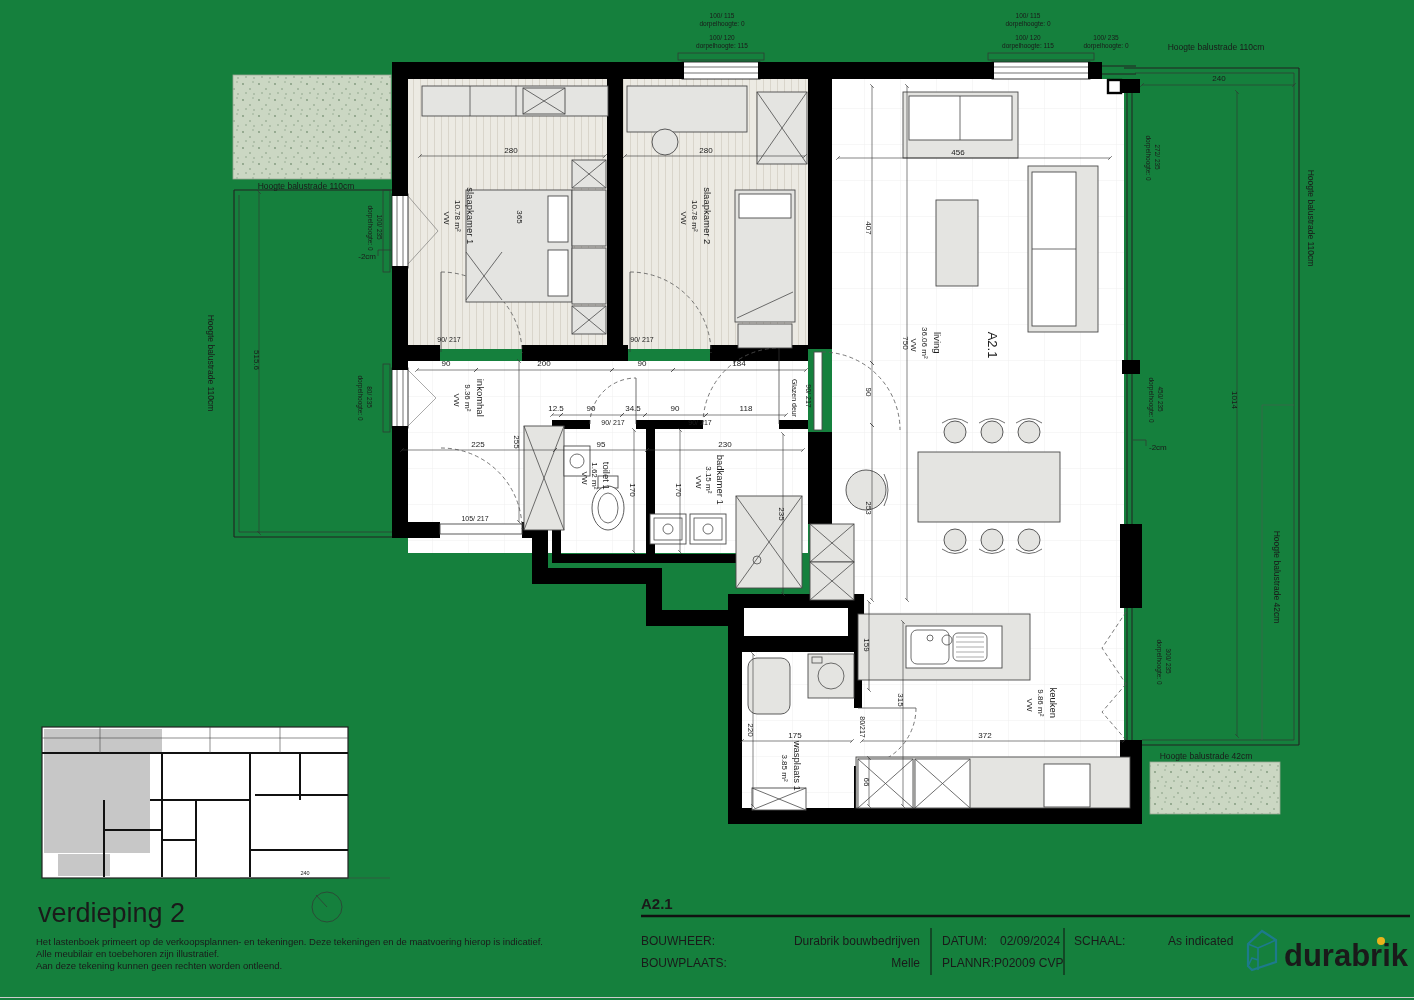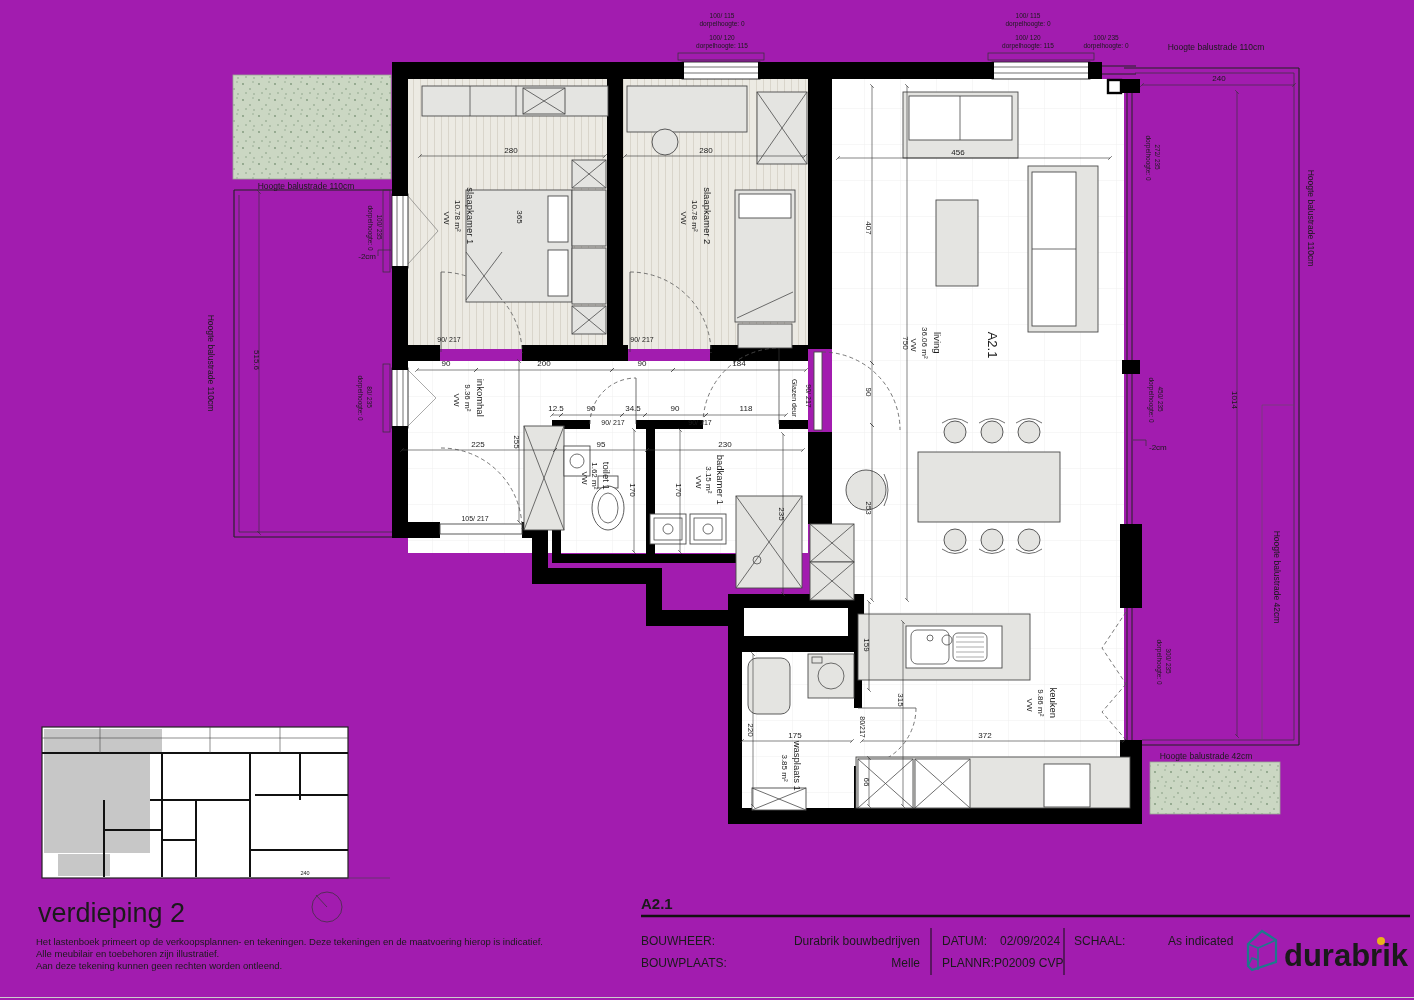--- a/index.html
+++ b/index.html
@@ -1,16 +1,16 @@
 <!DOCTYPE html>
 <html><head>
 <meta charset="utf-8">
 <style>
   html,body{margin:0;padding:0;background:#ffffff;}
-  #sheet{position:relative;width:1414px;height:1000px;background:#a21caf;overflow:hidden;
+  #sheet{position:relative;width:1414px;height:1000px;background:#15803d;overflow:hidden;
          font-family:"Liberation Sans", sans-serif;}
   svg text{font-family:"Liberation Sans", sans-serif;fill:#1a1a1a;}
   .dim{font-size:8px;}
   .door{font-size:7px;}
   .ann{font-size:6.5px;}
   .bal{font-size:8.5px;}
   .room{font-size:9.5px;}
   .rsub{font-size:8px;}
   .unitbig{font-size:13px;}
   .tiny{font-size:5.5px;}

